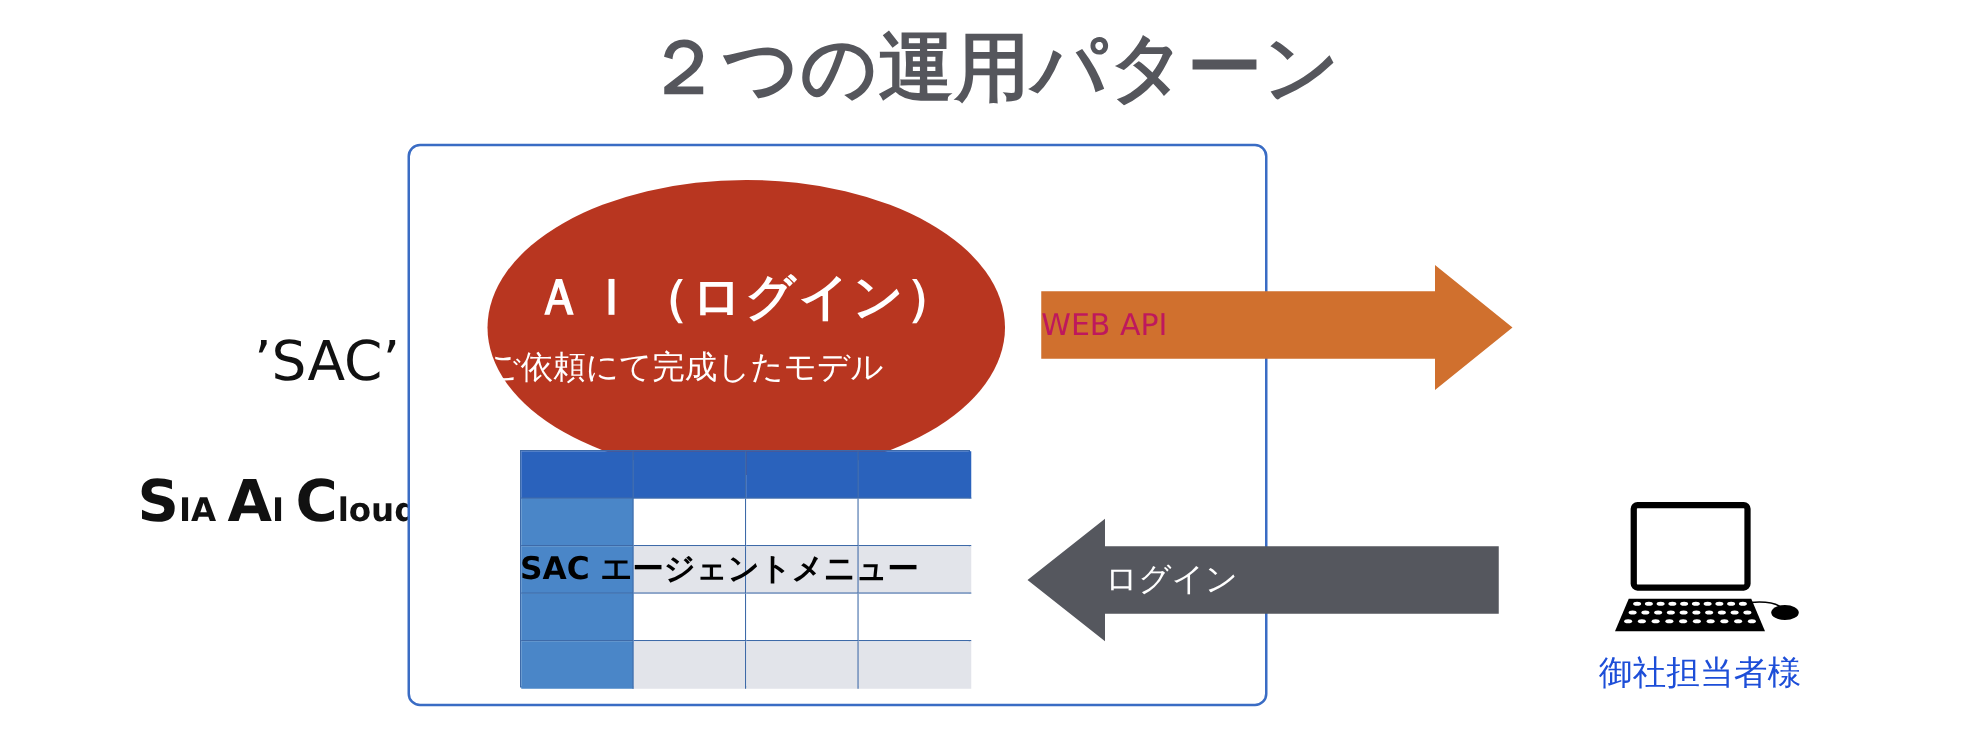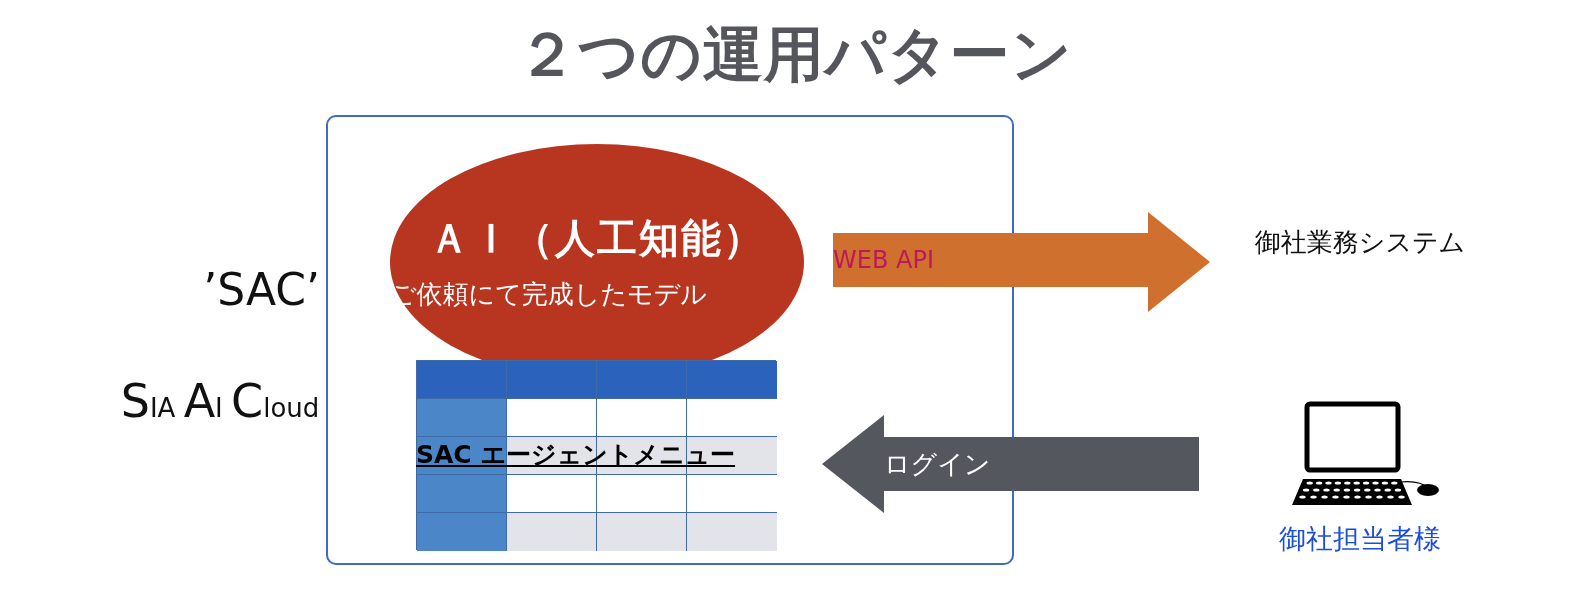--- a/index.html
+++ b/index.html
@@ -12,21 +12,21 @@
       left: 0; width: 1590px; top: 14px; text-align: center;
       font-size: 60px; color: #55565c; font-weight: 700; letter-spacing: 1px;
       line-height: 80px;
     }
     #sac-label {
       left: 120px; width: 200px; top: 262px; text-align: right;
       font-size: 44px; color: #111; line-height: 56px;
     }
     #sia-label {
       left: 110px; width: 220px; top: 373px; text-align: center;
-      color: #111; line-height: 56px; white-space: nowrap;
+      color: #111; line-height: 56px; white-space: nowrap; font-weight: bold;
     }
     #sia-label .big { font-size: 46px; }
     #sia-label .small { font-size: 26px; }
     #frame {
       left: 326px; top: 115px; width: 688px; height: 450px;
       border: 2.5px solid #3a6cc4; border-radius: 10px; box-sizing: border-box;
       background: #fff;
     }
     #diagram-svg { left: 0; top: 0; }
     #ai-title {
@@ -44,21 +44,21 @@
     }
     #table .cell { border-right: 1px solid #3e6aa8; border-bottom: 1px solid #3e6aa8; box-sizing: border-box; }
     #table .cell.lastcol { border-right: none; }
     #table .cell.lastrow { border-bottom: none; }
     #table .hdr { background: #2a62bc; }
     #table .first { background: #4a86c8; }
     #table .white { background: #ffffff; }
     #table .alt { background: #e2e4ea; }
     #table-label {
       left: 416px; width: 296px; top: 436px; height: 38px; line-height: 38px;
-      text-align: center; font-size: 25px; font-weight: bold; color: #000; white-space: nowrap; text-decoration: underline;
+      text-align: center; font-size: 25px; font-weight: bold; color: #000; white-space: nowrap;
     }
     #webapi-label {
       left: 833px; width: 315px; top: 233px; height: 54px; line-height: 54px;
       text-align: left; font-size: 24px; color: #be185d;
     }
     #login-label {
       left: 884px; width: 315px; top: 437px; height: 54px; line-height: 54px;
       text-align: left; font-size: 26px; color: #fff;
     }
     #biz-label {
@@ -119,21 +119,21 @@
         <ellipse cx="1368.5" cy="497" rx="3.2" ry="1.6"></ellipse>
         <ellipse cx="1379.5" cy="497" rx="3.2" ry="1.6"></ellipse>
         <ellipse cx="1390.5" cy="497" rx="3.2" ry="1.6"></ellipse>
         <ellipse cx="1401.5" cy="497" rx="3.2" ry="1.6"></ellipse>
       </g>
     <path d="M1400,482 Q1420,480 1428,488" stroke="#000" stroke-width="1.2" fill="none"></path>
     <ellipse cx="1428" cy="490" rx="11" ry="6" fill="#000"></ellipse>
   </g>
 </svg>
 
-<div id="ai-title" class="abs">ＡＩ（人工知能）</div>
+<div id="ai-title" class="abs">ＡＩ（ログイン）</div>
 <div id="ai-sub" class="abs">ご依頼にて完成したモデル</div>
 
 <div id="table" class="abs">
     <div class="cell hdr"></div>
     <div class="cell hdr"></div>
     <div class="cell hdr"></div>
     <div class="cell hdr lastcol"></div>
     <div class="cell first"></div>
     <div class="cell white"></div>
     <div class="cell white"></div>
@@ -150,15 +150,14 @@
     <div class="cell alt lastrow"></div>
     <div class="cell alt lastrow"></div>
     <div class="cell alt lastcol lastrow"></div>
   </div>
 <div id="table-label" class="abs">SAC エージェントメニュー</div>
 
 <div id="webapi-label" class="abs">WEB API</div>
 <div id="login-label" class="abs">ログイン</div>
 
 <div id="biz-label" class="abs">
-  <div>御社業務システム</div>
 </div>
 <div id="user-label" class="abs">御社担当者様</div>
 
 </body></html>

